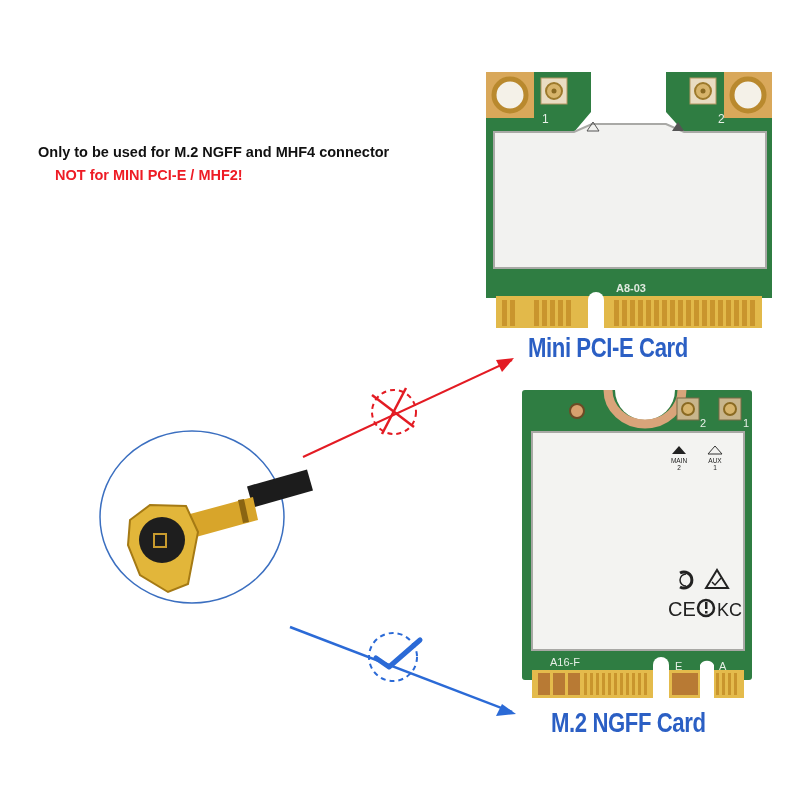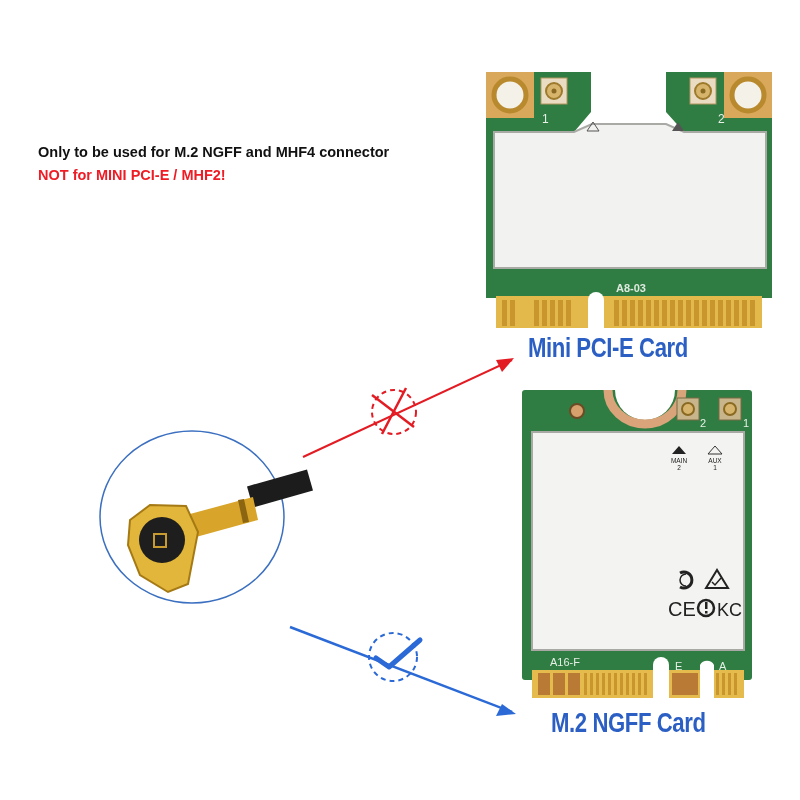--- a/index.html
+++ b/index.html
@@ -1,21 +1,21 @@
 <!DOCTYPE html>
 <html><head>
 <meta charset="utf-8">
 <style>
   html,body{margin:0;padding:0;background:#fff;}
   body{width:800px;height:800px;position:relative;overflow:hidden;font-family:"Liberation Sans",sans-serif;}
   .abs{position:absolute;}
   .notice{left:38px;top:138px;}
   .notice .h{font-weight:bold;font-size:21px;color:#111;letter-spacing:-0.3px;line-height:24px;}
   .notice .l1{font-weight:bold;font-size:14.5px;color:#111;line-height:24px;margin-top:2px;}
-  .notice .l2{font-weight:bold;font-size:14.5px;color:#ee1c25;line-height:22px;}
+  .notice .l2{font-weight:bold;font-size:14.5px;color:#ee1c25;line-height:22px;margin-left:17px;}
   .card-label{font-family:"Liberation Sans",sans-serif;font-weight:bold;color:#2b5fc4;font-size:27px;transform:scaleX(0.82);transform-origin:left center;letter-spacing:-0.5px;white-space:nowrap;}
   svg text{font-family:"Liberation Sans",sans-serif;}
 </style>
 </head>
 <body>
 
 <div class="abs notice">
   <div class="l1">Only to be used for M.2 NGFF and MHF4 connector</div>
   <div class="l2">NOT for MINI PCI-E / MHF2!</div>
 </div>

